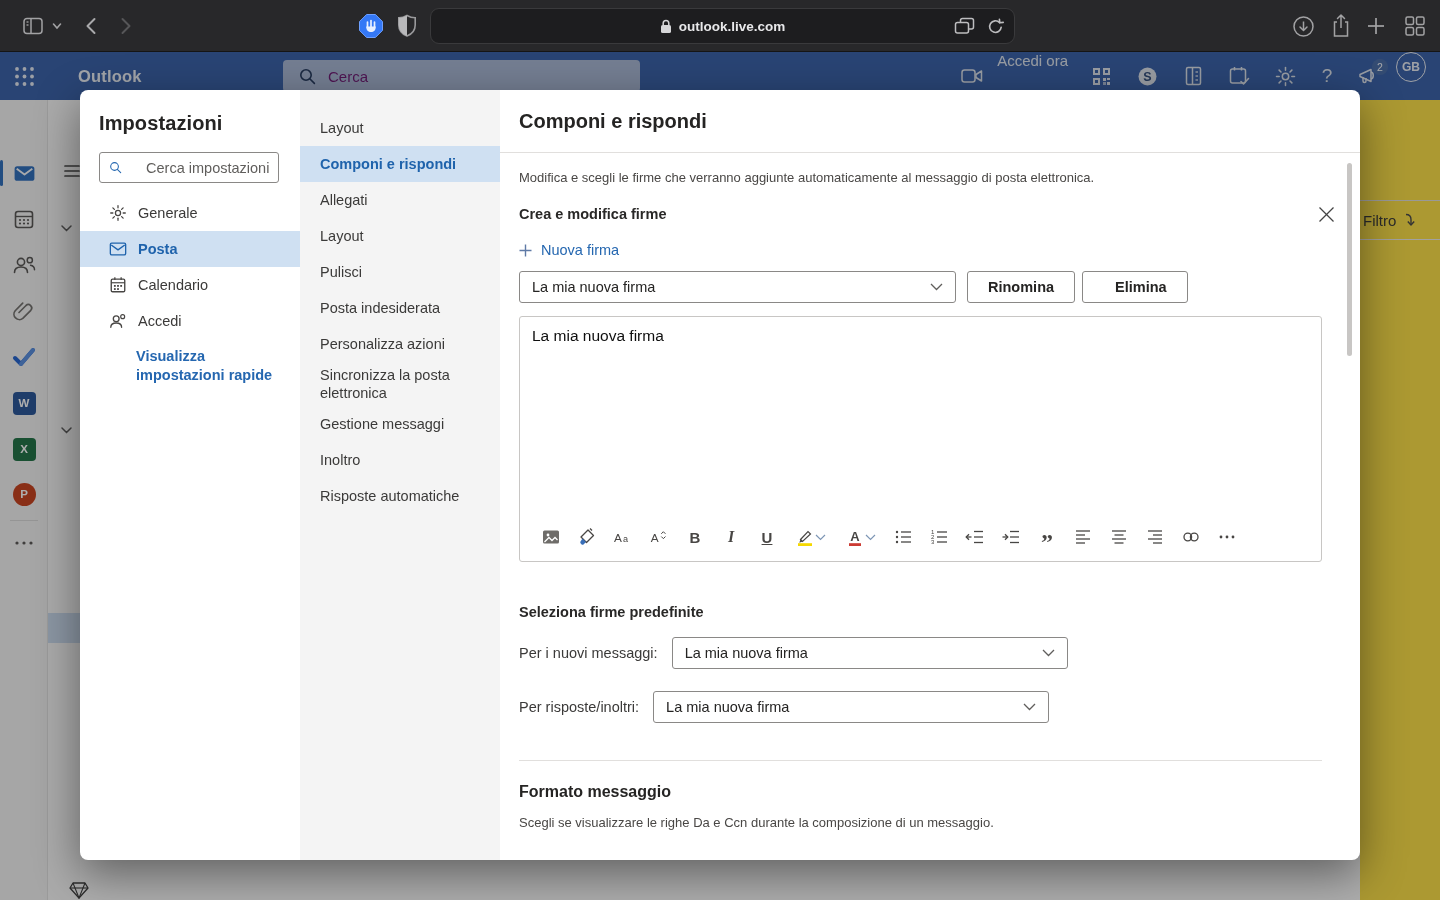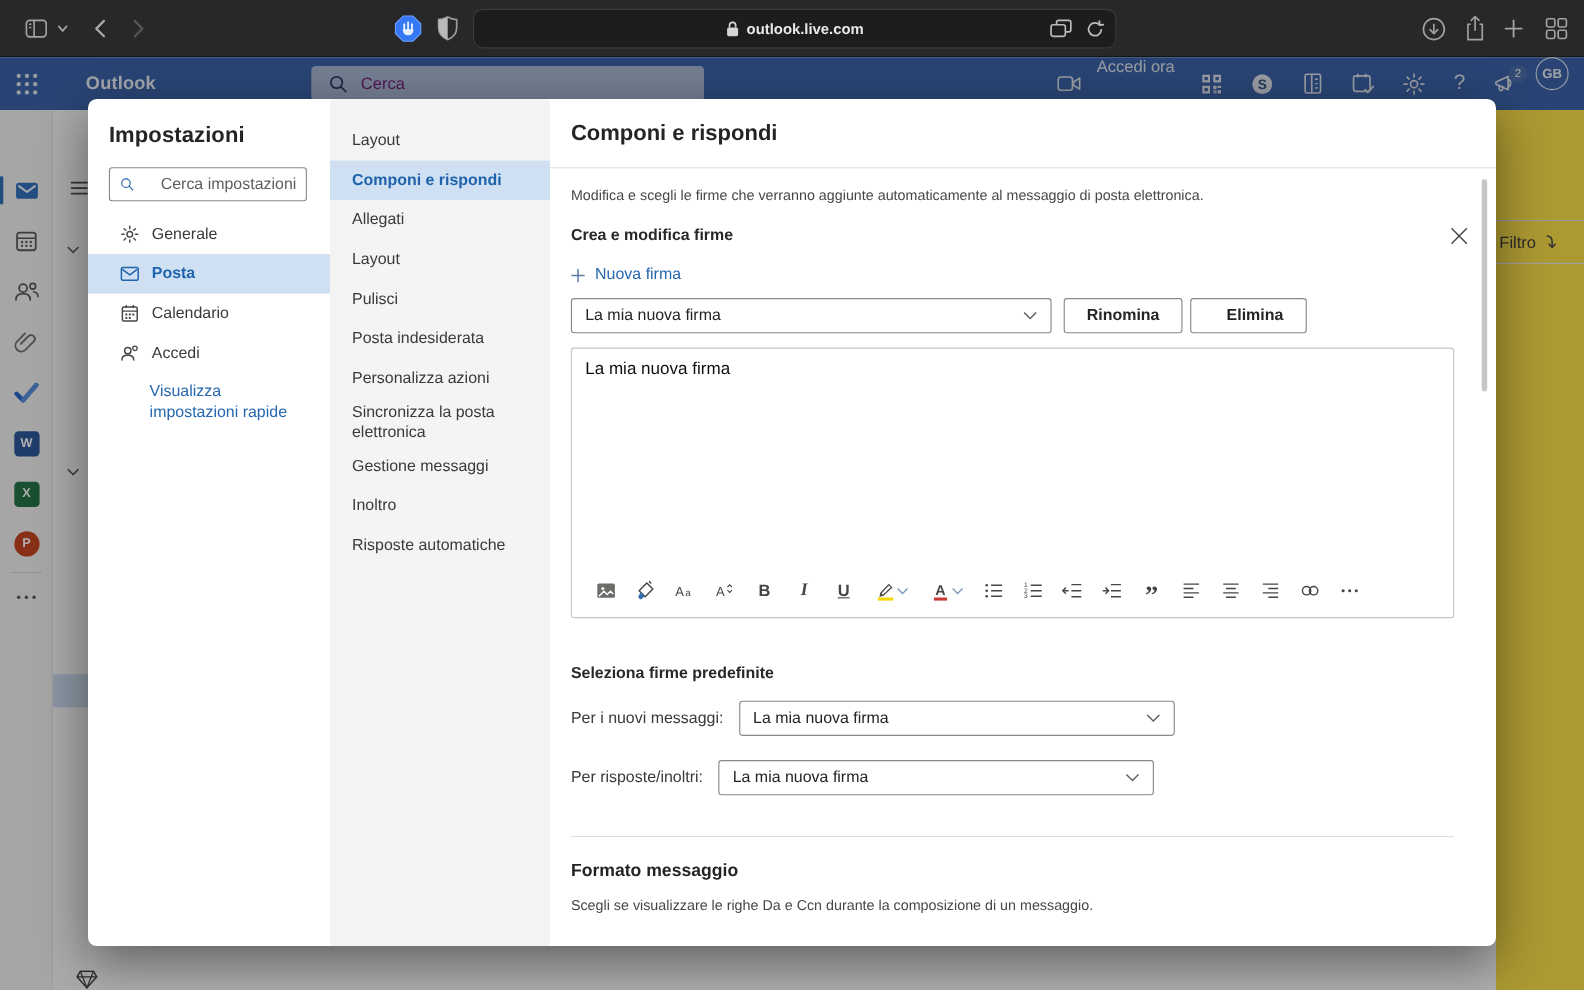--- a/index.html
+++ b/index.html
@@ -53,21 +53,21 @@
   
   .modal { position:absolute; left:80px; top:90px; width:1280px; height:770px; background:#fff; border-radius:8px;
     box-shadow:0 14px 45px rgba(0,0,0,.45); display:flex; overflow:hidden; }
   .col1 { width:220px; flex:0 0 220px; padding-top:22px; }
   .col1 h1 { font-size:20px; font-weight:600; color:#252423; padding-left:19px; letter-spacing:.1px; }
   .s-search { margin:17px 21px 12px 19px; height:31px; border:1px solid #8a8886; border-radius:3px; display:flex; align-items:center; gap:24px; padding:0 8px 0 9px; }
   .s-search input { border:none; outline:none; width:100%; font-size:14.5px; color:#3b3a39; font-family:inherit; background:transparent; }
   .s-search input::placeholder { color:#605e5c; }
   .nav-item { height:36px; display:flex; align-items:center; gap:11px; padding-left:29px; font-size:14.5px; color:#3b3a39; cursor:pointer; }
   .nav-item.sel { background:#cfe0f2; color:#1f63ac; font-weight:600; }
-  .quick-link { margin:8px 0 0 56px; width:140px; color:#2567b0; font-size:14.5px; line-height:19px; cursor:pointer; }
+  .quick-link { margin:8px 0 0 56px; width:140px; color:#2567b0; font-size:14.5px; line-height:19px; cursor:pointer;font-weight:bold; }
 
   .col2 { width:200px; flex:0 0 200px; background:#f4f4f4; padding-top:20px; }
   .cat { min-height:36px; display:flex; align-items:center; padding:0 14px 0 20px; font-size:14.5px; color:#3b3a39; cursor:pointer; line-height:18px; }
   .cat.sel { background:#cfe0f2; color:#1f63ac; font-weight:600; }
   .cat.tall { min-height:44px; }
 
   .col3 { flex:1; position:relative; padding:0 38px 0 19px; }
   .pane-header { height:62px; display:flex; align-items:center; }
   .pane-header h2 { font-size:20px; font-weight:600; color:#252423; }
   .close-btn { position:absolute; top:112px; right:22px; width:24px; height:24px; display:flex; align-items:center; justify-content:center; cursor:pointer; }

